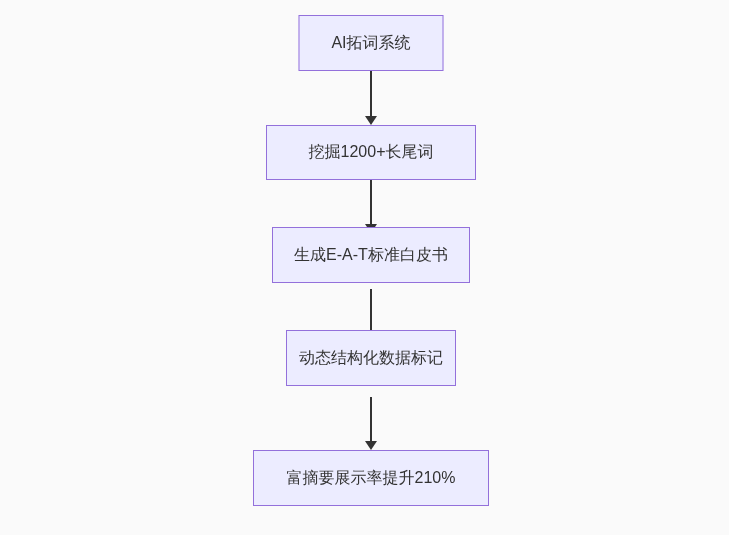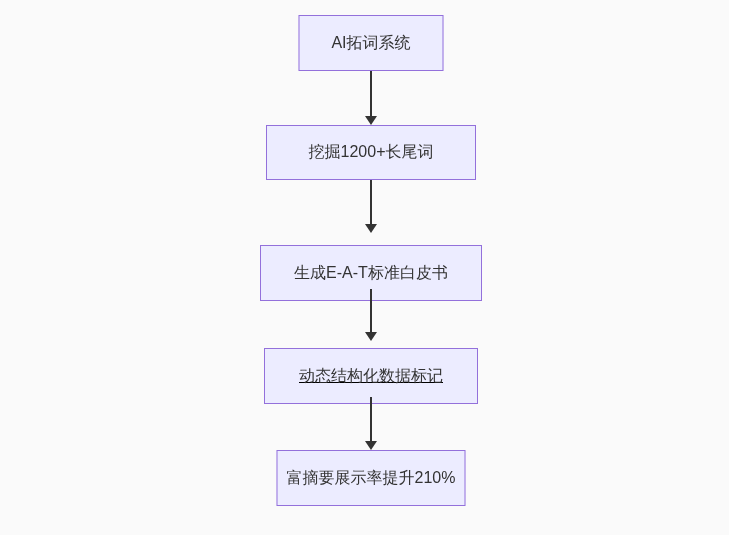--- a/index.html
+++ b/index.html
@@ -30,23 +30,23 @@
     align-items: center;
     justify-content: center;
   }
   .node-label {
     font-size: 16px;
     color: var(--text_color);
     white-space: nowrap;
   }
   .n1 { top: 15px;  width: 145px; height: 56px; }
   .n2 { top: 125px; width: 210px; height: 55px; }
-  .n3 { top: 245px; width: 222px; height: 56px; }
-  .n4 { top: 348px; width: 214px; height: 56px; text-decoration: underline; }
-  .n5 { top: 450px; width: 189px; height: 56px; }
+  .n3 { top: 227px; width: 198px; height: 56px; }
+  .n4 { top: 330px; width: 170px; height: 56px; }
+  .n5 { top: 450px; width: 236px; height: 56px; }
   .edge {
     position: absolute;
     left: 371px;
     transform: translateX(-50%);
     width: 12px;
     display: flex;
     flex-direction: column;
     align-items: center;
   }
   .edge-line {

